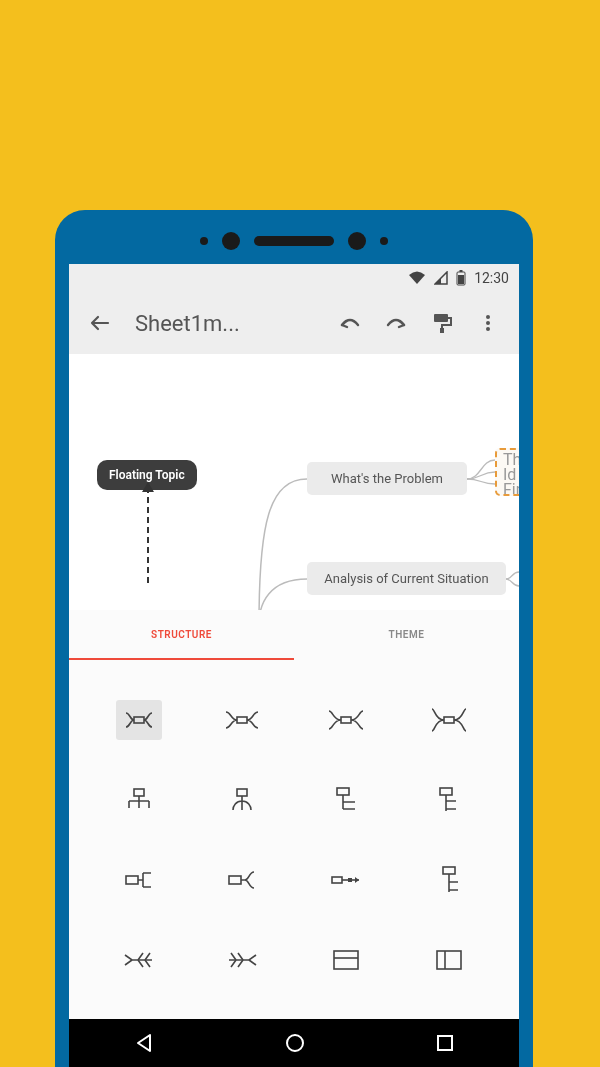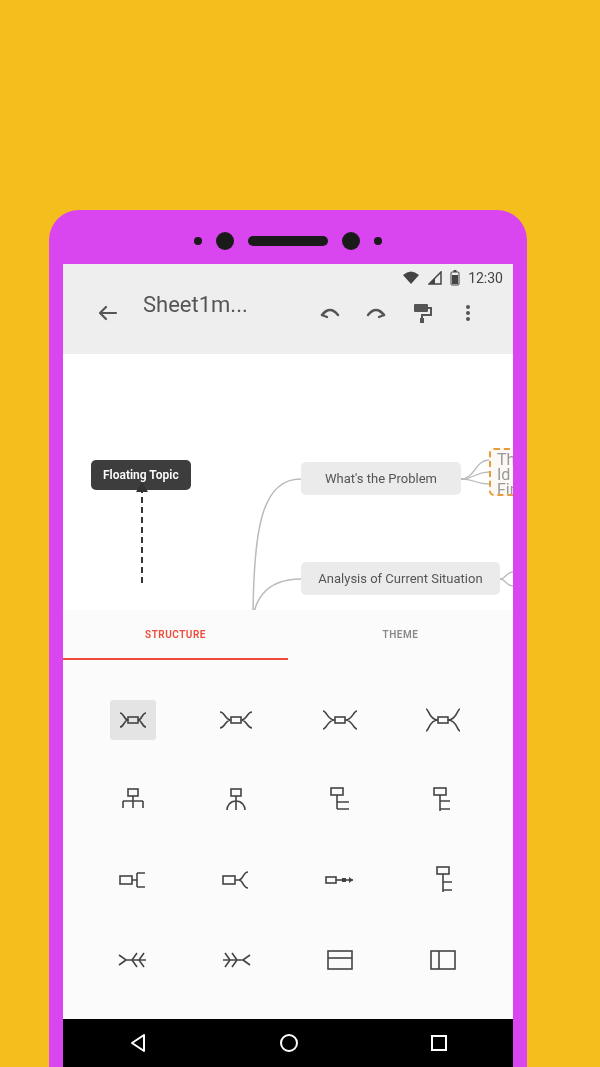--- a/index.html
+++ b/index.html
@@ -6,25 +6,25 @@
   body {
     background: #f4bf1d;
     font-family: Roboto, -apple-system, Helvetica, Arial, sans-serif;
     width: 600px;
     height: 1067px;
     overflow: hidden;
     position: relative;
   }
   .phone {
     position: absolute;
-    left: 49px;
+    left: 55px;
     top: 210px;
     width: 478px;
     height: 857px;
-    background: #d946ef;
+    background: #0369a1;
     border-radius: 30px 30px 0 0;
     overflow: hidden;
   }
   .notch-top {
     position: absolute;
     top: 16px; left: 0; right: 0; height: 30px;
     display: flex; justify-content: center; align-items: center; gap: 14px;
   }
   .dot-sm { width: 8px; height: 8px; border-radius: 50%; background: #1a1a1a; }
   .dot-md { width: 18px; height: 18px; border-radius: 50%; background: #1a1a1a; }
@@ -44,22 +44,22 @@
     display: flex; align-items: center; justify-content: flex-end;
     gap: 8px; padding: 0 10px;
     font-size: 14px; color: #444;
   }
   .status svg { display: block; }
 
   
   .appbar {
     height: 62px;
     background: #eeeeee;
-    display: flex; 
-    padding: 0 24px; gap: 4px;
+    display: flex; align-items: center;
+    padding: 0 10px; gap: 4px;
     color: #555;
   }
   .appbar .title {
     flex: 1;
     font-size: 22px;
     color: #555;
     padding-left: 10px;
     white-space: nowrap; overflow: hidden; text-overflow: ellipsis;
   }
   .icon-btn {
@@ -76,21 +76,21 @@
     overflow: hidden;
   }
   .floating-topic {
     position: absolute;
     left: 28px; top: 106px;
     background: #3d3d3d;
     color: #fff;
     font-size: 12px;
     font-weight: 600;
     padding: 8px 12px;
-    border-radius: 5px;
+    border-radius: 10px;
   }
   .arrow-line {
     position: absolute;
     left: 78px; top: 133px;
     width: 0; height: 96px;
     border-left: 2px dashed #333;
   }
   .arrow-head {
     position: absolute;
     left: 73px; top: 128px;

